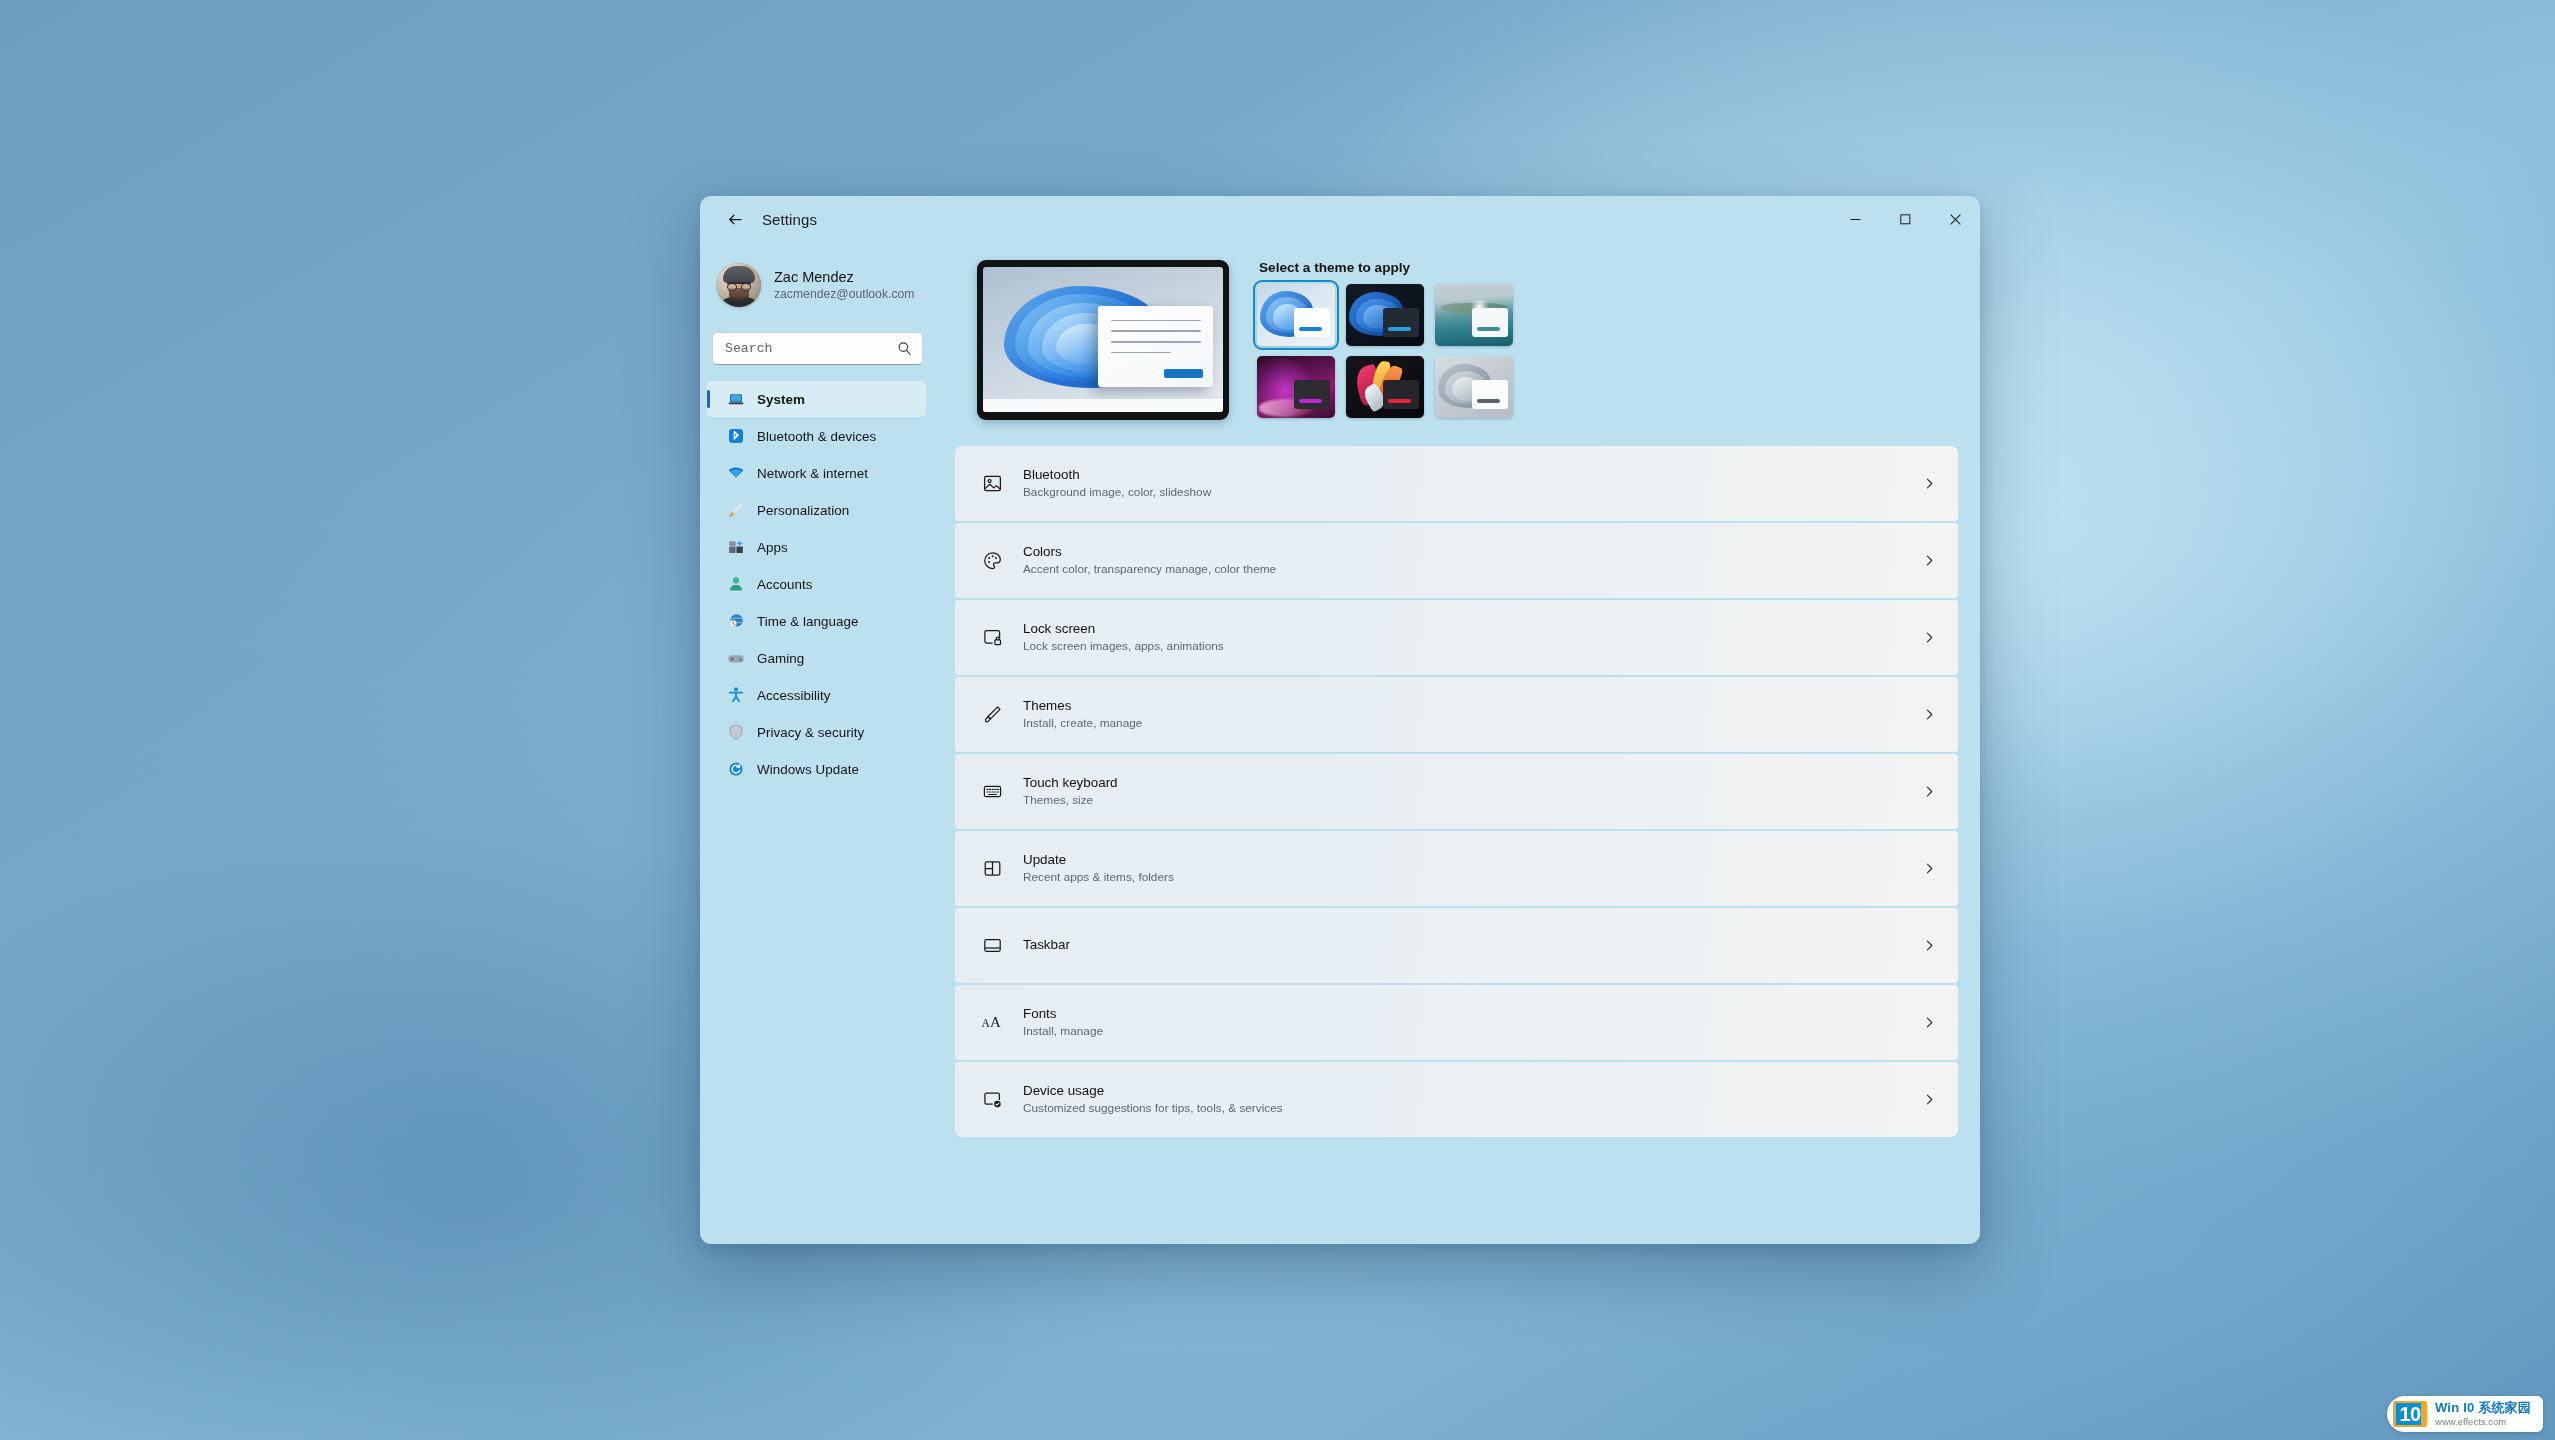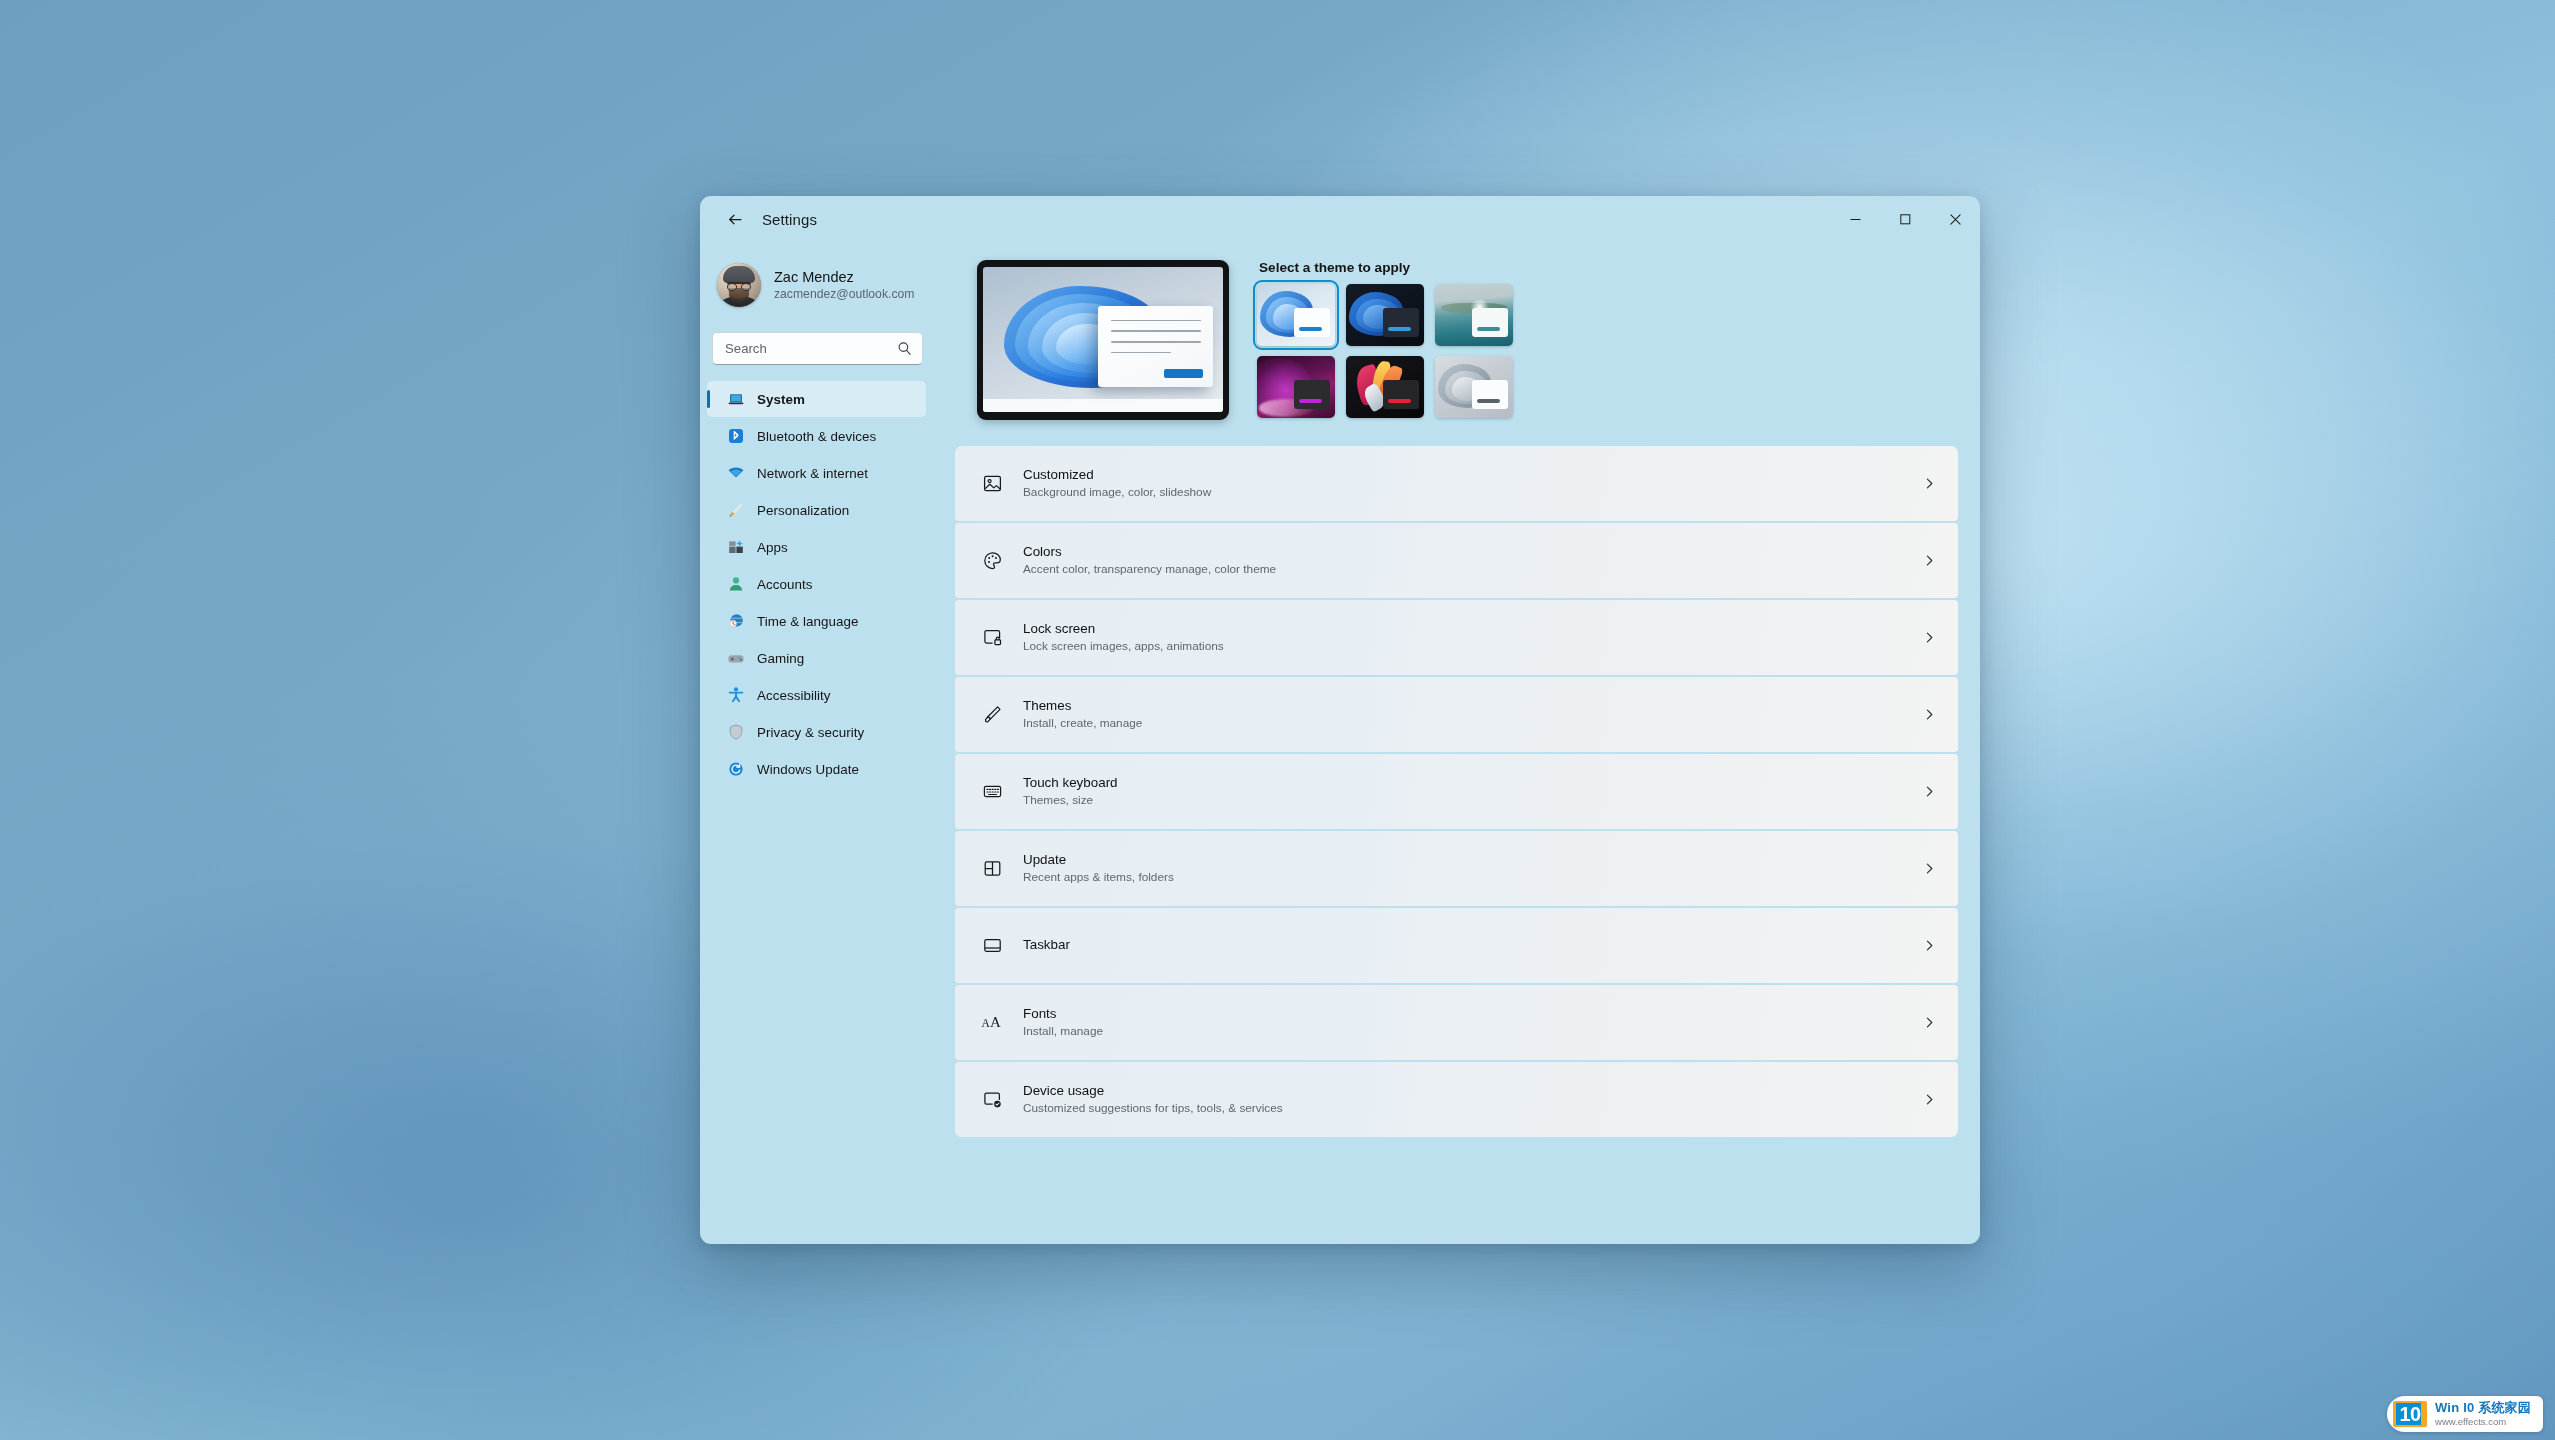--- a/index.html
+++ b/index.html
@@ -146,21 +146,21 @@
     height: 33px;
     background: #fbfdfe;
     border: 1px solid #c8d5dd;
     border-bottom-color: #8d9ba5;
     border-radius: 5px;
     display: flex; align-items: center;
     padding: 0 10px 0 12px;
   }
   .search-input {
     flex: 1 1 auto; border: none; outline: none; background: transparent;
-    font-family: Liberation Sans, sans-serif; font-size: 13.2px; color: #8b5cf6;
+    font-family: Liberation Mono, monospace; font-size: 13.2px; color: #8b5cf6;
     min-width: 0;
   }
   .search-input::placeholder { color: #5d656d; }
   .search-ico { flex: 0 0 auto; color: #3a4147; display: flex; }
 
   .nav { margin-top: 16px; display: flex; flex-direction: column; gap: 1px; padding: 0 2px; }
   .nav-item {
     height: 36px;
     display: flex; align-items: center;
     gap: 12px;
@@ -615,21 +615,21 @@
 
         <div class="row">
           <span class="row-ico">
             <svg width="21" height="21" viewBox="0 0 21 21" fill="none" stroke="#1a1a1a" stroke-width="1.25">
               <rect x="2.6" y="3.4" width="15.8" height="14.2" rx="1.6"></rect>
               <circle cx="7.6" cy="8" r="1.5"></circle>
               <path d="M3.2 15.6l4.6-4.3 4 3.6 2.6-2.3 4 3.6" stroke-linejoin="round"></path>
             </svg>
           </span>
           <div class="row-text">
-            <div class="row-title">Customized</div>
+            <div class="row-title">Bluetooth</div>
             <div class="row-sub">Background image, color, slideshow</div>
           </div>
           <span class="row-chev">
             <svg width="13" height="13" viewBox="0 0 13 13" fill="none" stroke="#2b2b2b" stroke-width="1.1" stroke-linecap="round" stroke-linejoin="round">
                 <path d="M4.4 2.2l4.4 4.3-4.4 4.3"></path>
               </svg>
           </span>
         </div>
 
         <div class="row">

